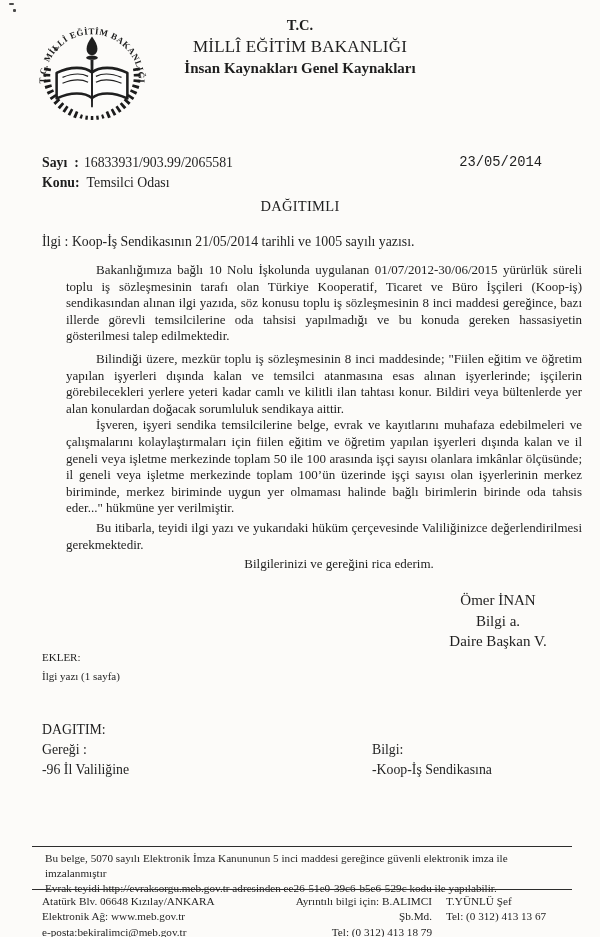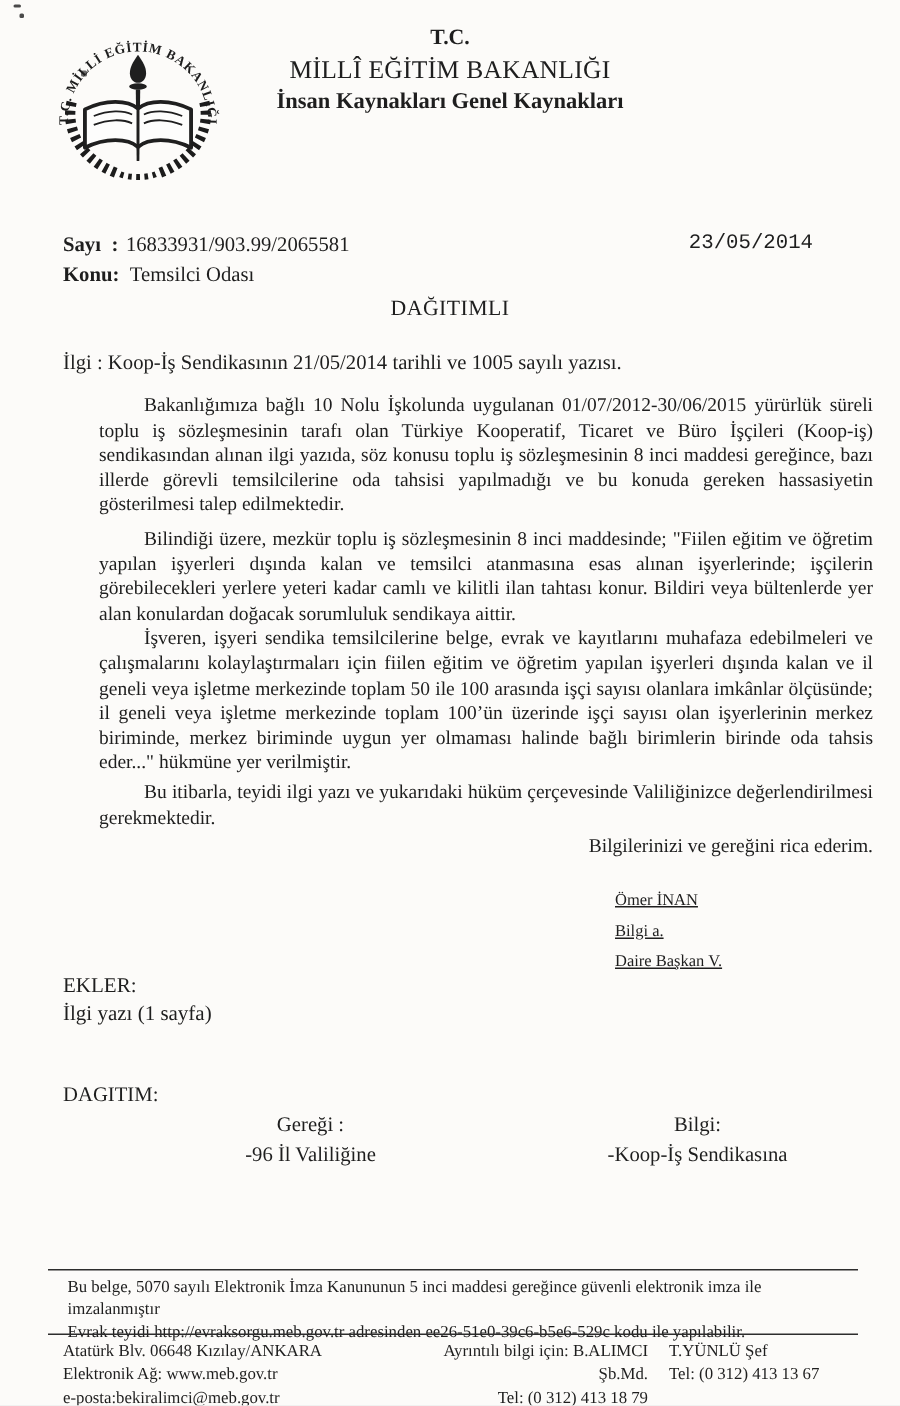--- a/index.html
+++ b/index.html
@@ -34,29 +34,29 @@
   .ilgi{margin-top:16px;}
 
   
   .body-text{
     position:absolute;left:54px;width:516px;top:262px;
     font-size:13px;line-height:16.6px;text-align:justify;margin-left:12px;
   }
   .body-text p{margin:0;text-indent:30px;}
   .body-text p.sp{margin-top:6px;}
   .body-text p.sp2{margin-top:3px;}
-  .body-text p.last{text-align:right;}
+  .body-text p.last{text-align:center;}
 
   
-  .signature{position:absolute;left:410px;top:590px;width:176px;text-align:left;font-size:11px;line-height:20.5px;text-decoration:underline;}
+  .signature{position:absolute;left:410px;top:590px;width:176px;text-align:center;font-size:15px;line-height:20.5px;}
 
   
-  .ekler{position:absolute;left:42px;top:648px;font-size:14px;line-height:19px;}
+  .ekler{position:absolute;left:42px;top:648px;font-size:11px;line-height:19px;}
   .dagitim{position:absolute;left:42px;top:720px;width:516px;font-size:13.8px;line-height:20px;}
-  .dagitim .cols{display:flex;text-align:center;}
+  .dagitim .cols{display:flex;}
   .dagitim .col-left{width:330px;}
   .dagitim .col-right{flex:1;}
 
   
   .hr{position:absolute;left:32px;width:540px;border-top:1.6px solid #2d2d2d;height:0;}
   .hr1{top:846px;}
   .hr2{top:889px;}
   .legal{position:absolute;left:45px;top:851px;width:522px;font-size:11.2px;line-height:15.2px;}
   .contacts{position:absolute;left:42px;top:894px;right:28px;display:flex;font-size:11.2px;line-height:15.4px;}
   .contacts .c1{width:244px;}

